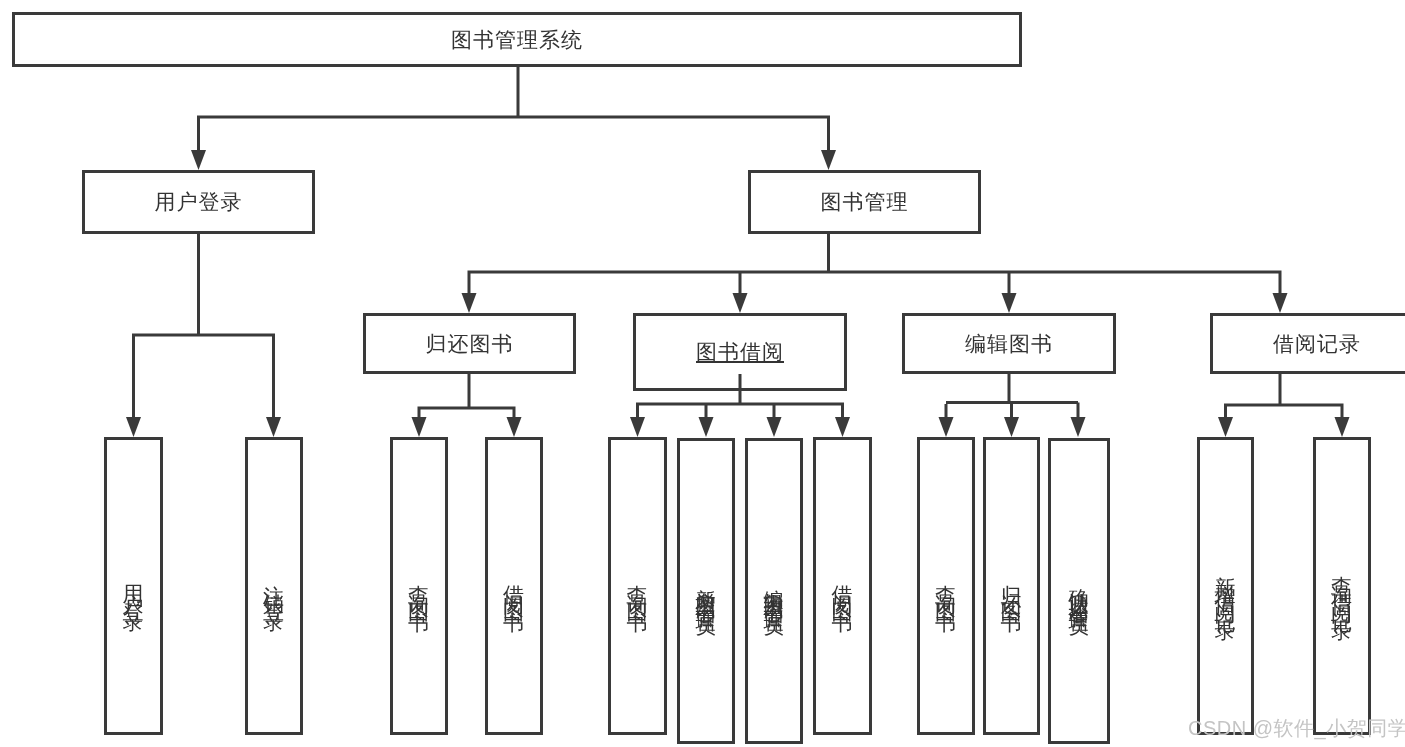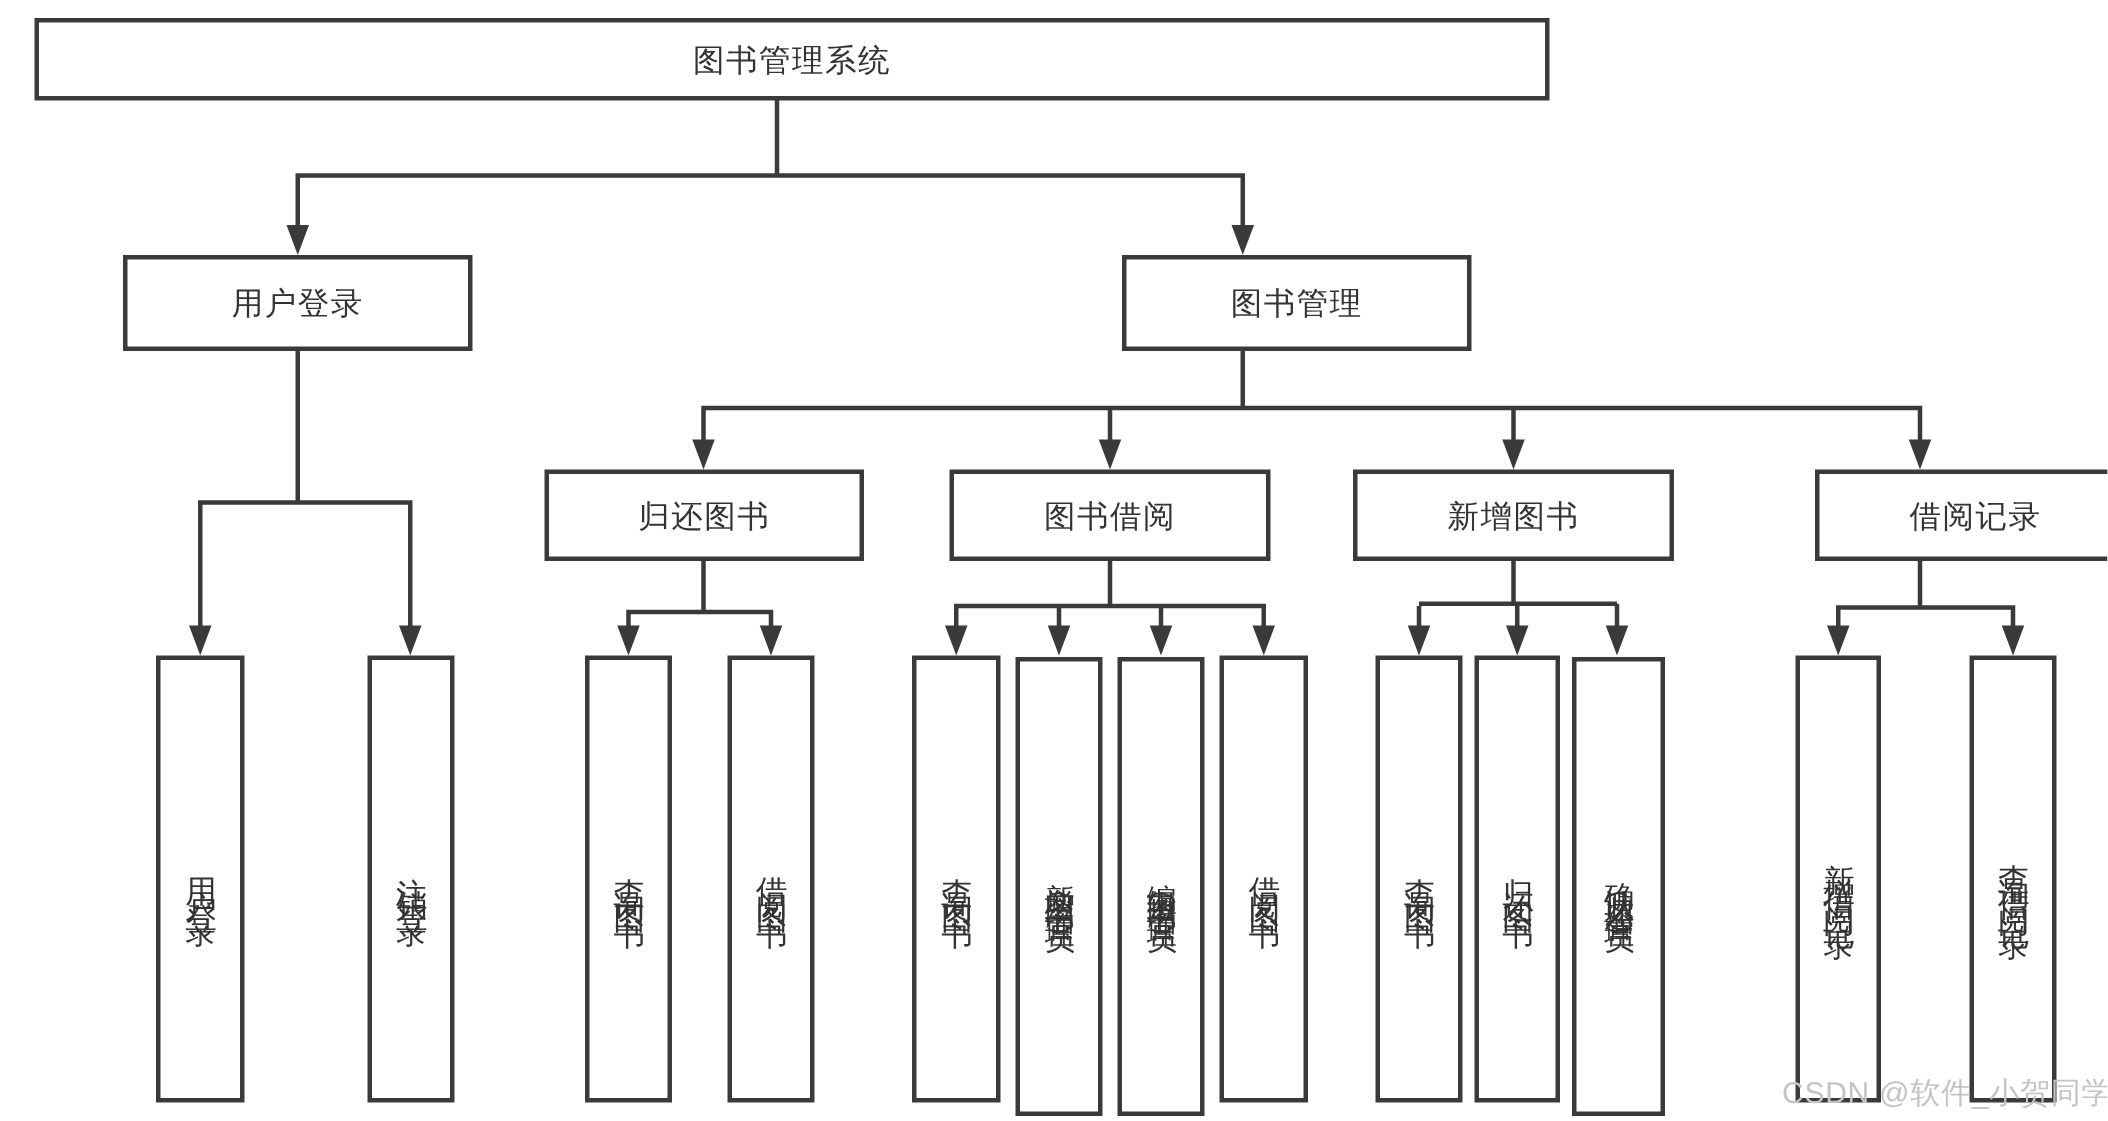--- a/index.html
+++ b/index.html
@@ -54,39 +54,39 @@
     z-index:4;
     white-space:nowrap;
     letter-spacing:0.5px;
   }
 </style>
 </head>
 <body>
 
 <div class="stage">
 
-  <div class="box hbox" style="left:12px;top:12px;width:1010px;height:55px;margin-left:11px;">
+  <div class="box hbox" style="left:12px;top:12px;width:1010px;height:55px;">
     <span>图书管理系统</span>
   </div>
 
   <div class="box hbox" style="left:82px;top:170px;width:233px;height:64px;">
     <span>用户登录</span>
   </div>
   <div class="box hbox" style="left:712px;top:170px;width:233px;height:64px;margin-left:36px;">
     <span>图书管理</span>
   </div>
 
   <div class="box hbox" style="left:363px;top:313px;width:213px;height:61px;">
     <span>归还图书</span>
   </div>
-  <div class="box hbox" style="left:633px;top:313px;width:214px;height:61px;">
+  <div class="box hbox" style="left:633px;top:313px;width:214px;height:78px;text-decoration:underline;">
     <span>图书借阅</span>
   </div>
   <div class="box hbox" style="left:902px;top:313px;width:214px;height:61px;">
-    <span>新增图书</span>
+    <span>编辑图书</span>
   </div>
   <div class="box hbox" style="left:1210px;top:313px;width:214px;height:61px;">
     <span>借阅记录</span>
   </div>
 
   <div class="box vbox" style="left:104px;top:437px;width:59px;height:298px;">
     <span>用户登录</span>
   </div>
   <div class="box vbox" style="left:245px;top:437px;width:58px;height:298px;">
     <span>注销登录</span>

